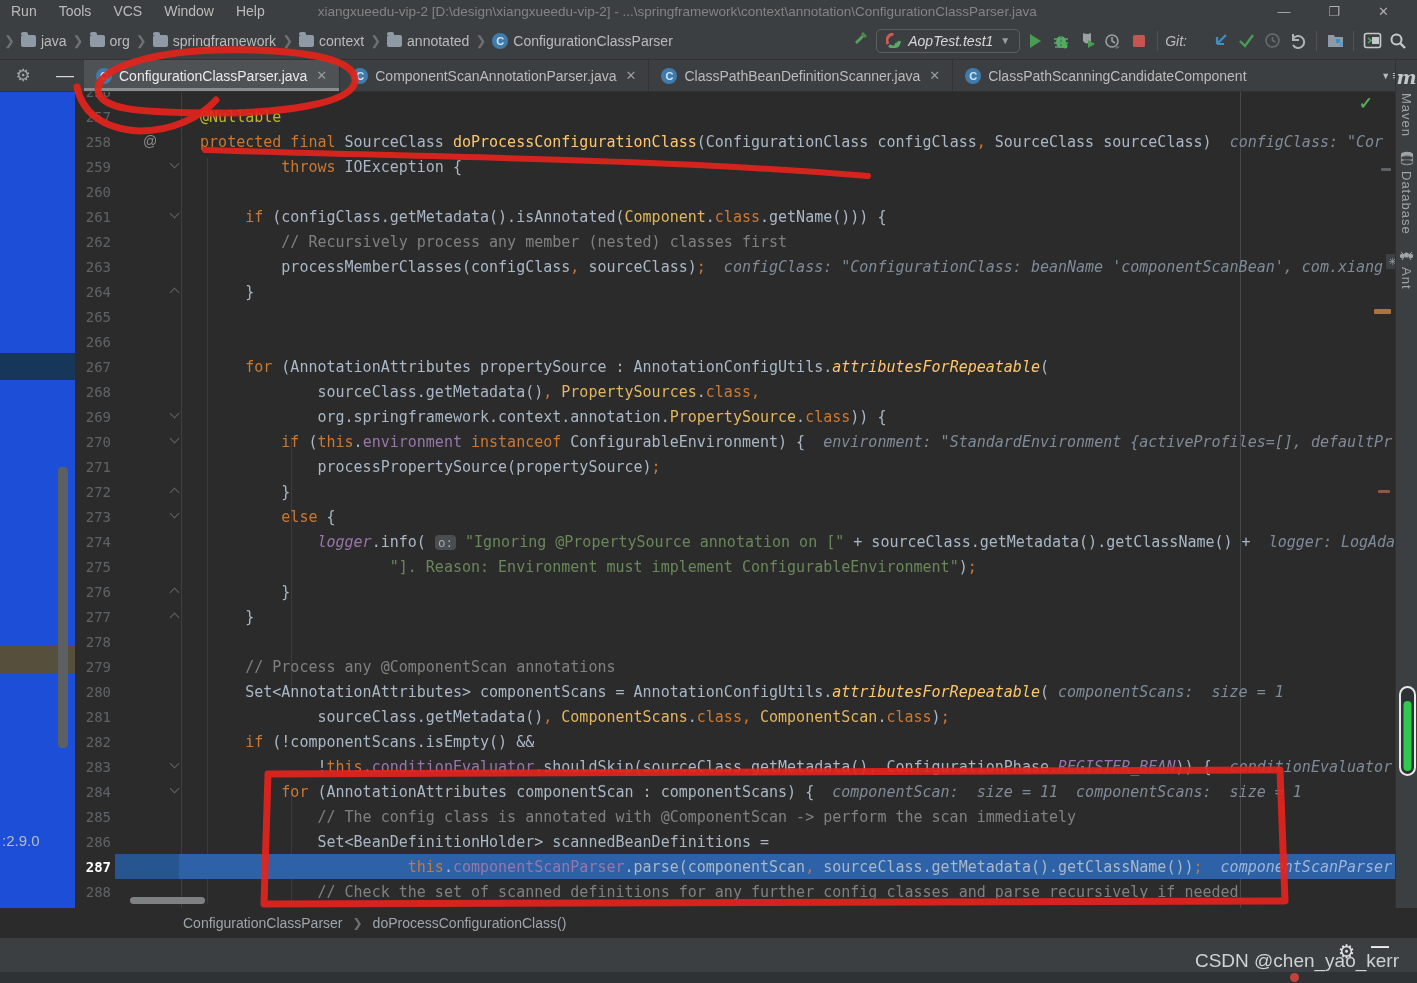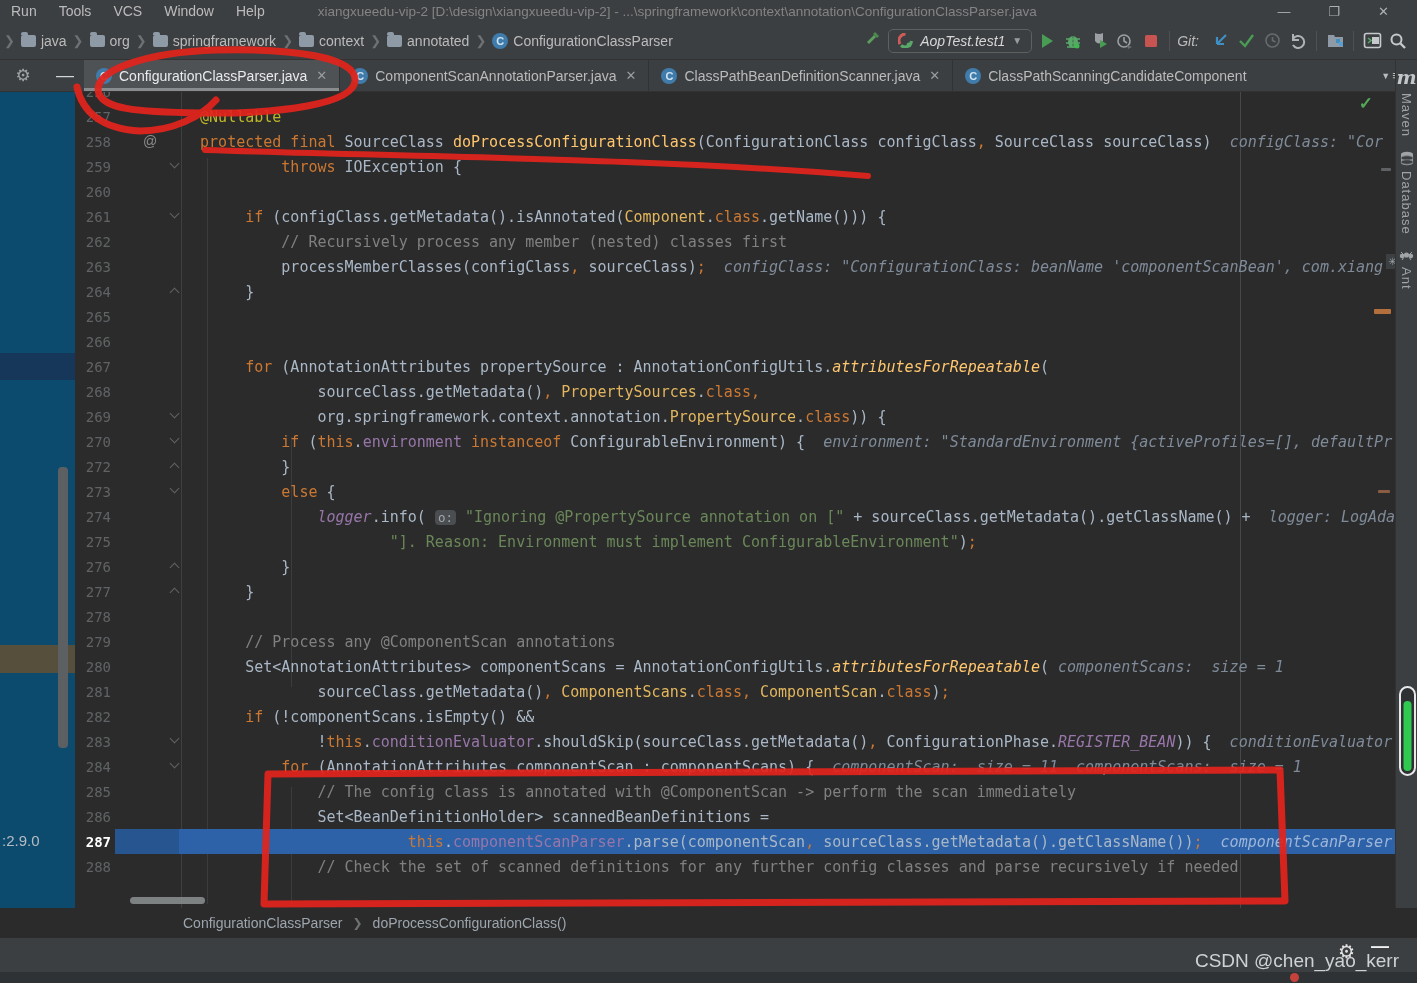--- a/index.html
+++ b/index.html
@@ -22,33 +22,33 @@
   .crumb-sep { color:#6e7173; margin:0 4px; font-size:13px; }
   .folder-ico { width:15px; height:12px; background:#8e9aa6; border-radius:2px; position:relative; display:inline-block;}
   .folder-ico:before { content:""; position:absolute; left:0; top:-3px; width:7px; height:3px; background:#8e9aa6; border-radius:2px 2px 0 0;}
   .class-ico { width:16px; height:16px; border-radius:50%; background:#3f7cac; color:#cfe3f2;
     font-size:11px; font-weight:bold; display:inline-flex; align-items:center; justify-content:center; }
   .nav-tools { margin-left:auto; display:flex; align-items:center; gap:4px; padding-right:8px;font-style:italic; }
   .run-combo { display:flex; align-items:center; gap:7px; border:1px solid #5e6060; border-radius:5px;
     padding:3px 9px; color:#d7d7d7; background:#3c3f41; }
   .tool-ico { width:22px; height:22px; display:inline-flex; align-items:center; justify-content:center; }
   .sep-v { width:1px; height:20px; background:#515151; margin:0 3px; }
-  .git-label { color:#bbbbbb; margin-right:6px; }
+  .git-label { color:#bbbbbb; margin-right:18px; }
   
   .tabbar { position:absolute; left:0; top:60px; width:100%; height:32px; background:#3c3f41;
     display:flex; align-items:stretch; font-size:14px; border-bottom:1px solid #323232; }
   .tab { display:flex; align-items:center; gap:7px; padding:0 12px; color:#bbbbbb; white-space:nowrap;
     border-right:1px solid #323232; overflow:hidden; }
   .tab.active { background:#4e5254; color:#e9eaec; box-shadow:inset 0 -3px 0 #888c8e; }
   .tab .x { color:#9a9da0; font-size:13px; margin-left:2px; }
   .tab-gear { width:46px; display:flex; align-items:center; justify-content:center; color:#9fa3a6; font-size:17px; }
   .tab-min { width:38px; display:flex; align-items:center; justify-content:center; color:#d3d5d7; font-size:18px; }
   .tab-overflow { margin-left:auto; display:flex; align-items:center; gap:2px; color:#b9bcbe; padding:0 8px; font-size:13px;}
   
-  .left-panel { position:absolute; left:0; top:92px; width:75px; height:816px; background:#0c4a6e; }
+  .left-panel { position:absolute; left:0; top:92px; width:75px; height:816px; background:#1d4ed8; }
   .lp-row-blue { position:absolute; left:0; top:261px; width:75px; height:27px; background:#16365a; }
   .lp-row-tan  { position:absolute; left:0; top:553px; width:75px; height:28px; background:#554f3b; }
   .lp-scroll { position:absolute; left:58px; top:375px; width:10px; height:281px; background:#5d6062; border-radius:4px; }
   .lp-label { position:absolute; left:2px; color:#b6bcc2; font-size:15px; }
   
   .editor { position:absolute; left:75px; top:92px; width:1320px; height:816px; background:#2b2b2b; overflow:hidden; }
   .gutter-line { position:absolute; left:106px; top:0; width:1px; height:100%; background:#3d4042; }
   .wrap-guide { position:absolute; left:1165px; top:0; width:1px; height:100%; background:#46494b; }
   .indent-guide { position:absolute; width:1px; background:#3a3d3f; }
   .row { position:relative; height:25px; display:flex; align-items:center; }
@@ -364,20 +364,25 @@
           <span class="code"><span class="def">               </span><span class="def">org.springframework.context.annotation.</span><span class="cls">PropertySource</span><span class="def">.</span><span class="kw">class</span><span class="def">)) {</span></span>
         </div>
         <div class="row">
           <span class="lnum">270</span>
           <span class="gicon">
             <span class="chev down"></span>
           </span>
           <span class="code"><span class="def">           </span><span class="kw">if </span><span class="def">(</span><span class="kw">this</span><span class="def">.</span><span class="fld">environment </span><span class="kw">instanceof </span><span class="def">ConfigurableEnvironment) {</span><span class="def">  </span><span class="hint">environment: "StandardEnvironment {activeProfiles=[], defaultPr</span></span>
         </div>
         <div class="row">
+          <span class="lnum">271</span>
+          <span class="gicon"></span>
+          <span class="code"><span class="def">               </span><span class="def">processPropertySource(propertySource)</span><span class="kw">;</span></span>
+        </div>
+        <div class="row">
           <span class="lnum">272</span>
           <span class="gicon">
             <span class="chev up"></span>
           </span>
           <span class="code"><span class="def">           }</span></span>
         </div>
         <div class="row">
           <span class="lnum">273</span>
           <span class="gicon">
             <span class="chev down"></span>

